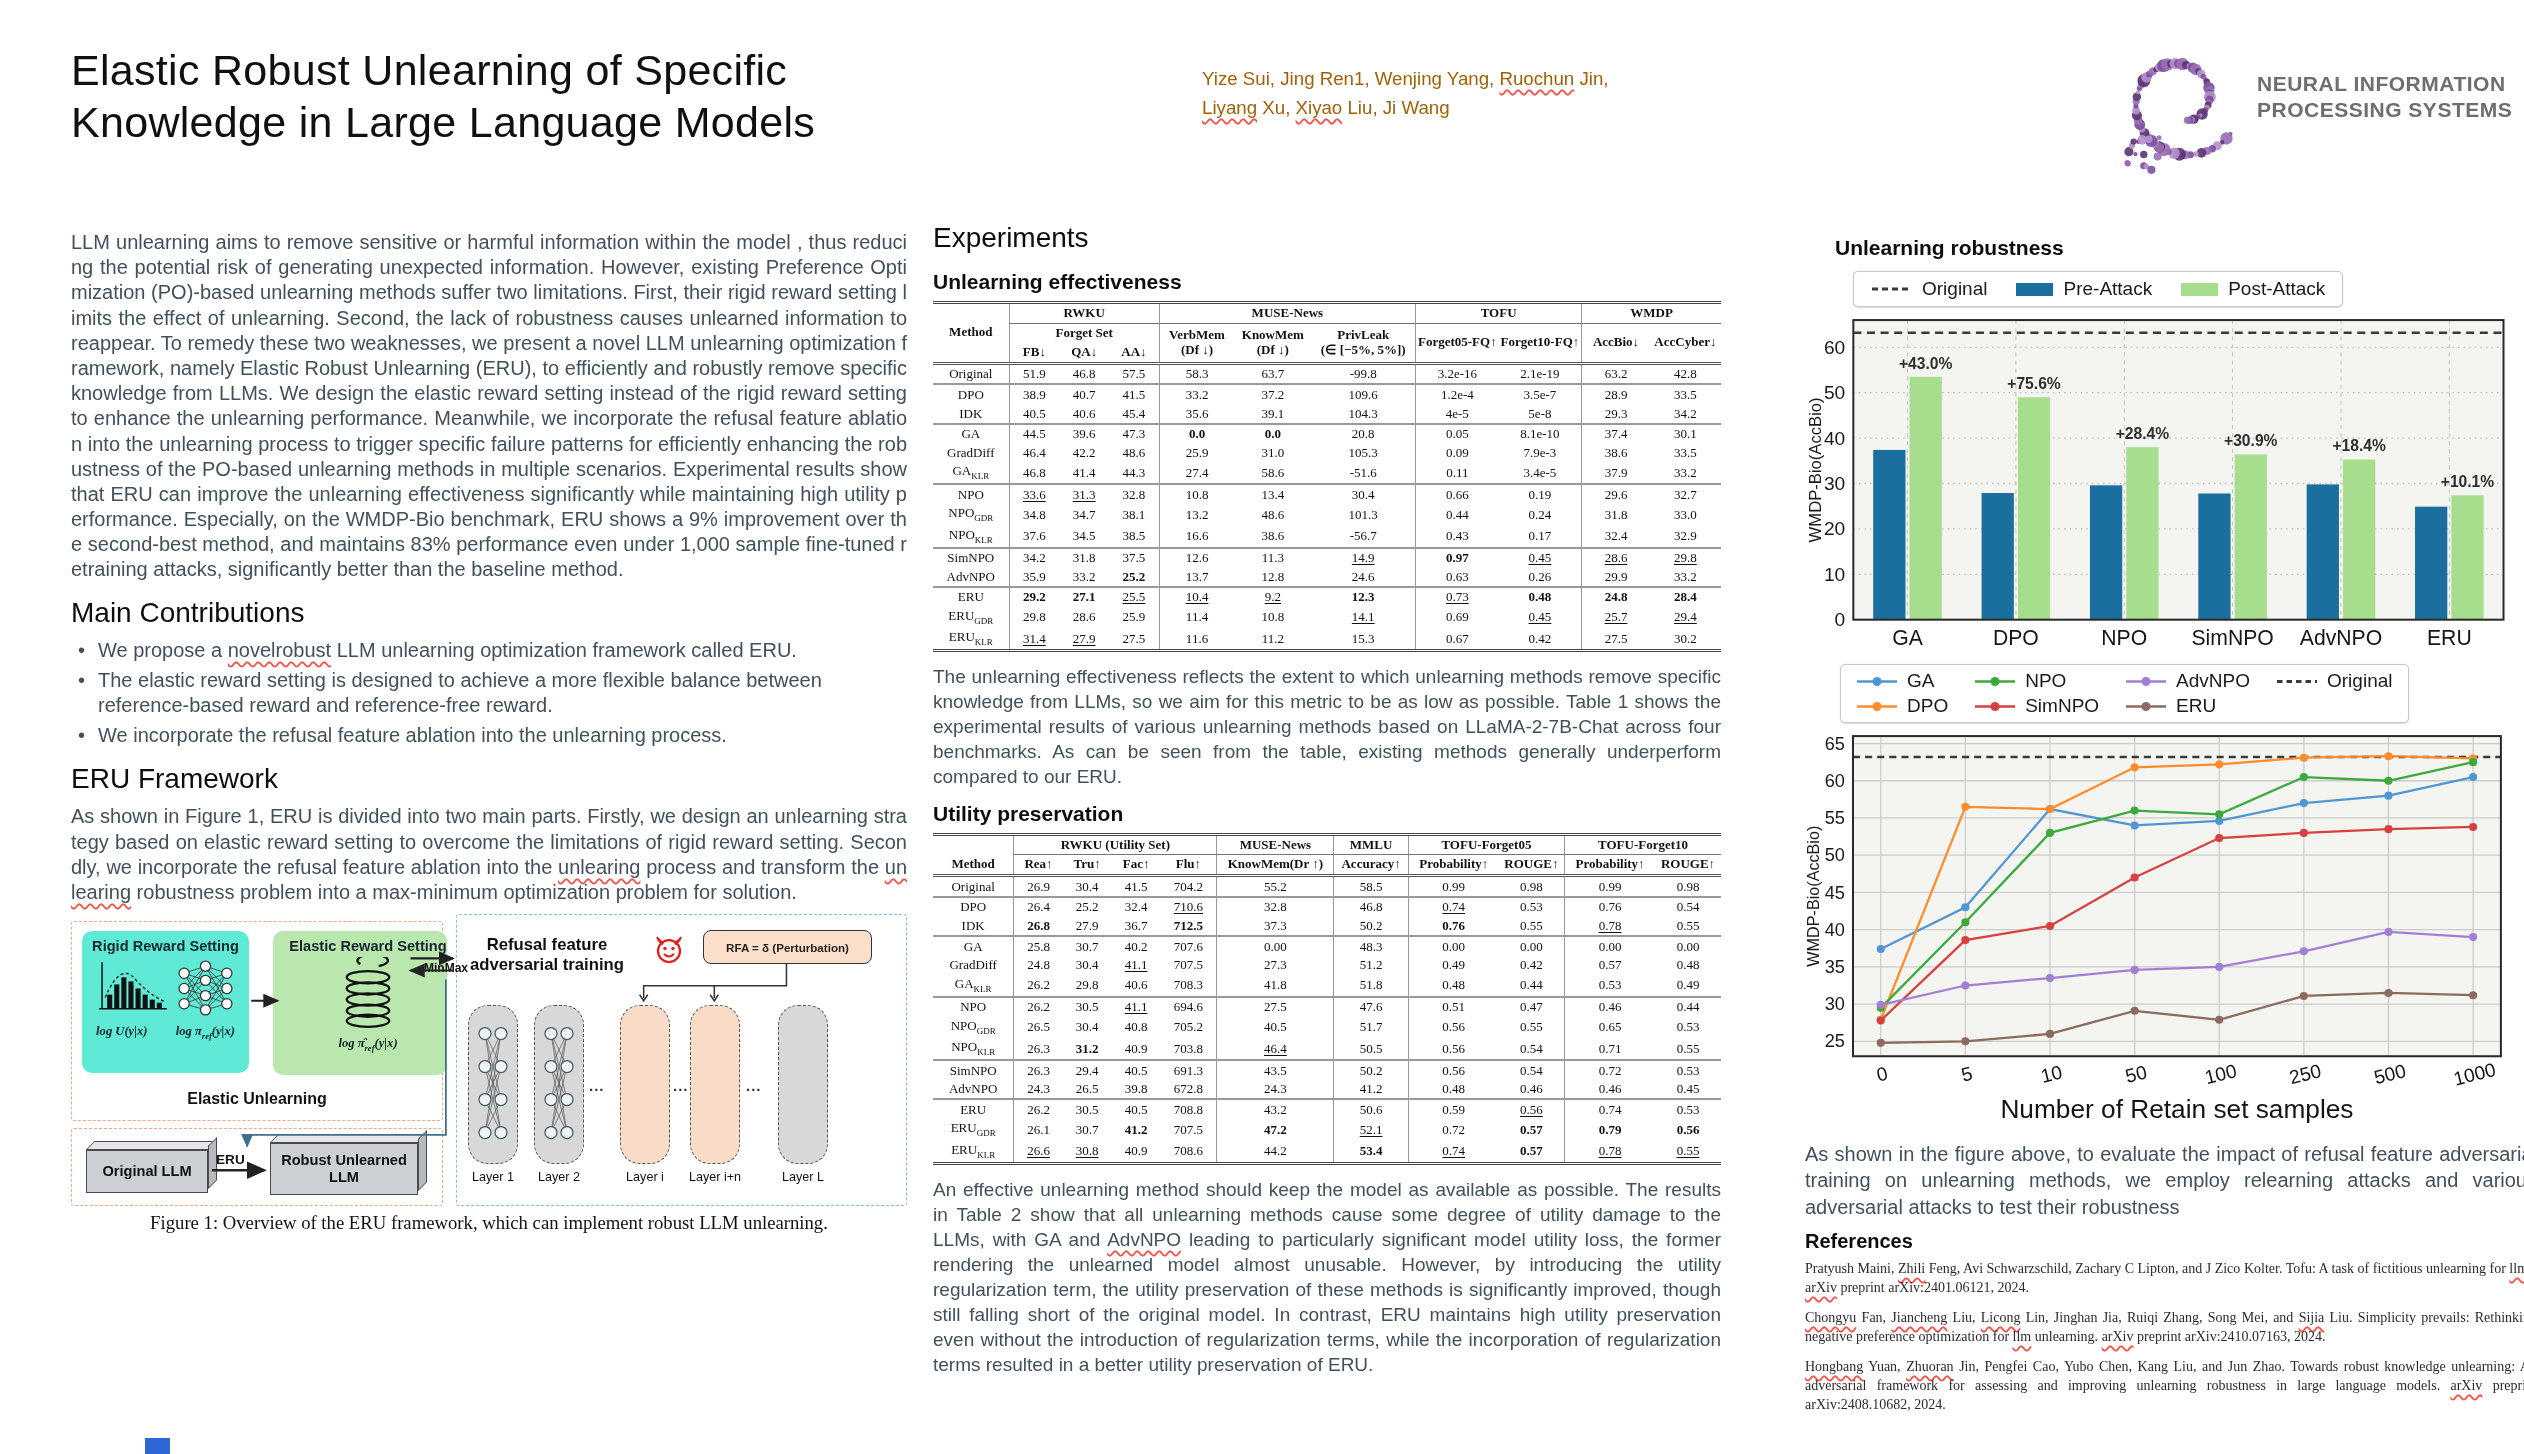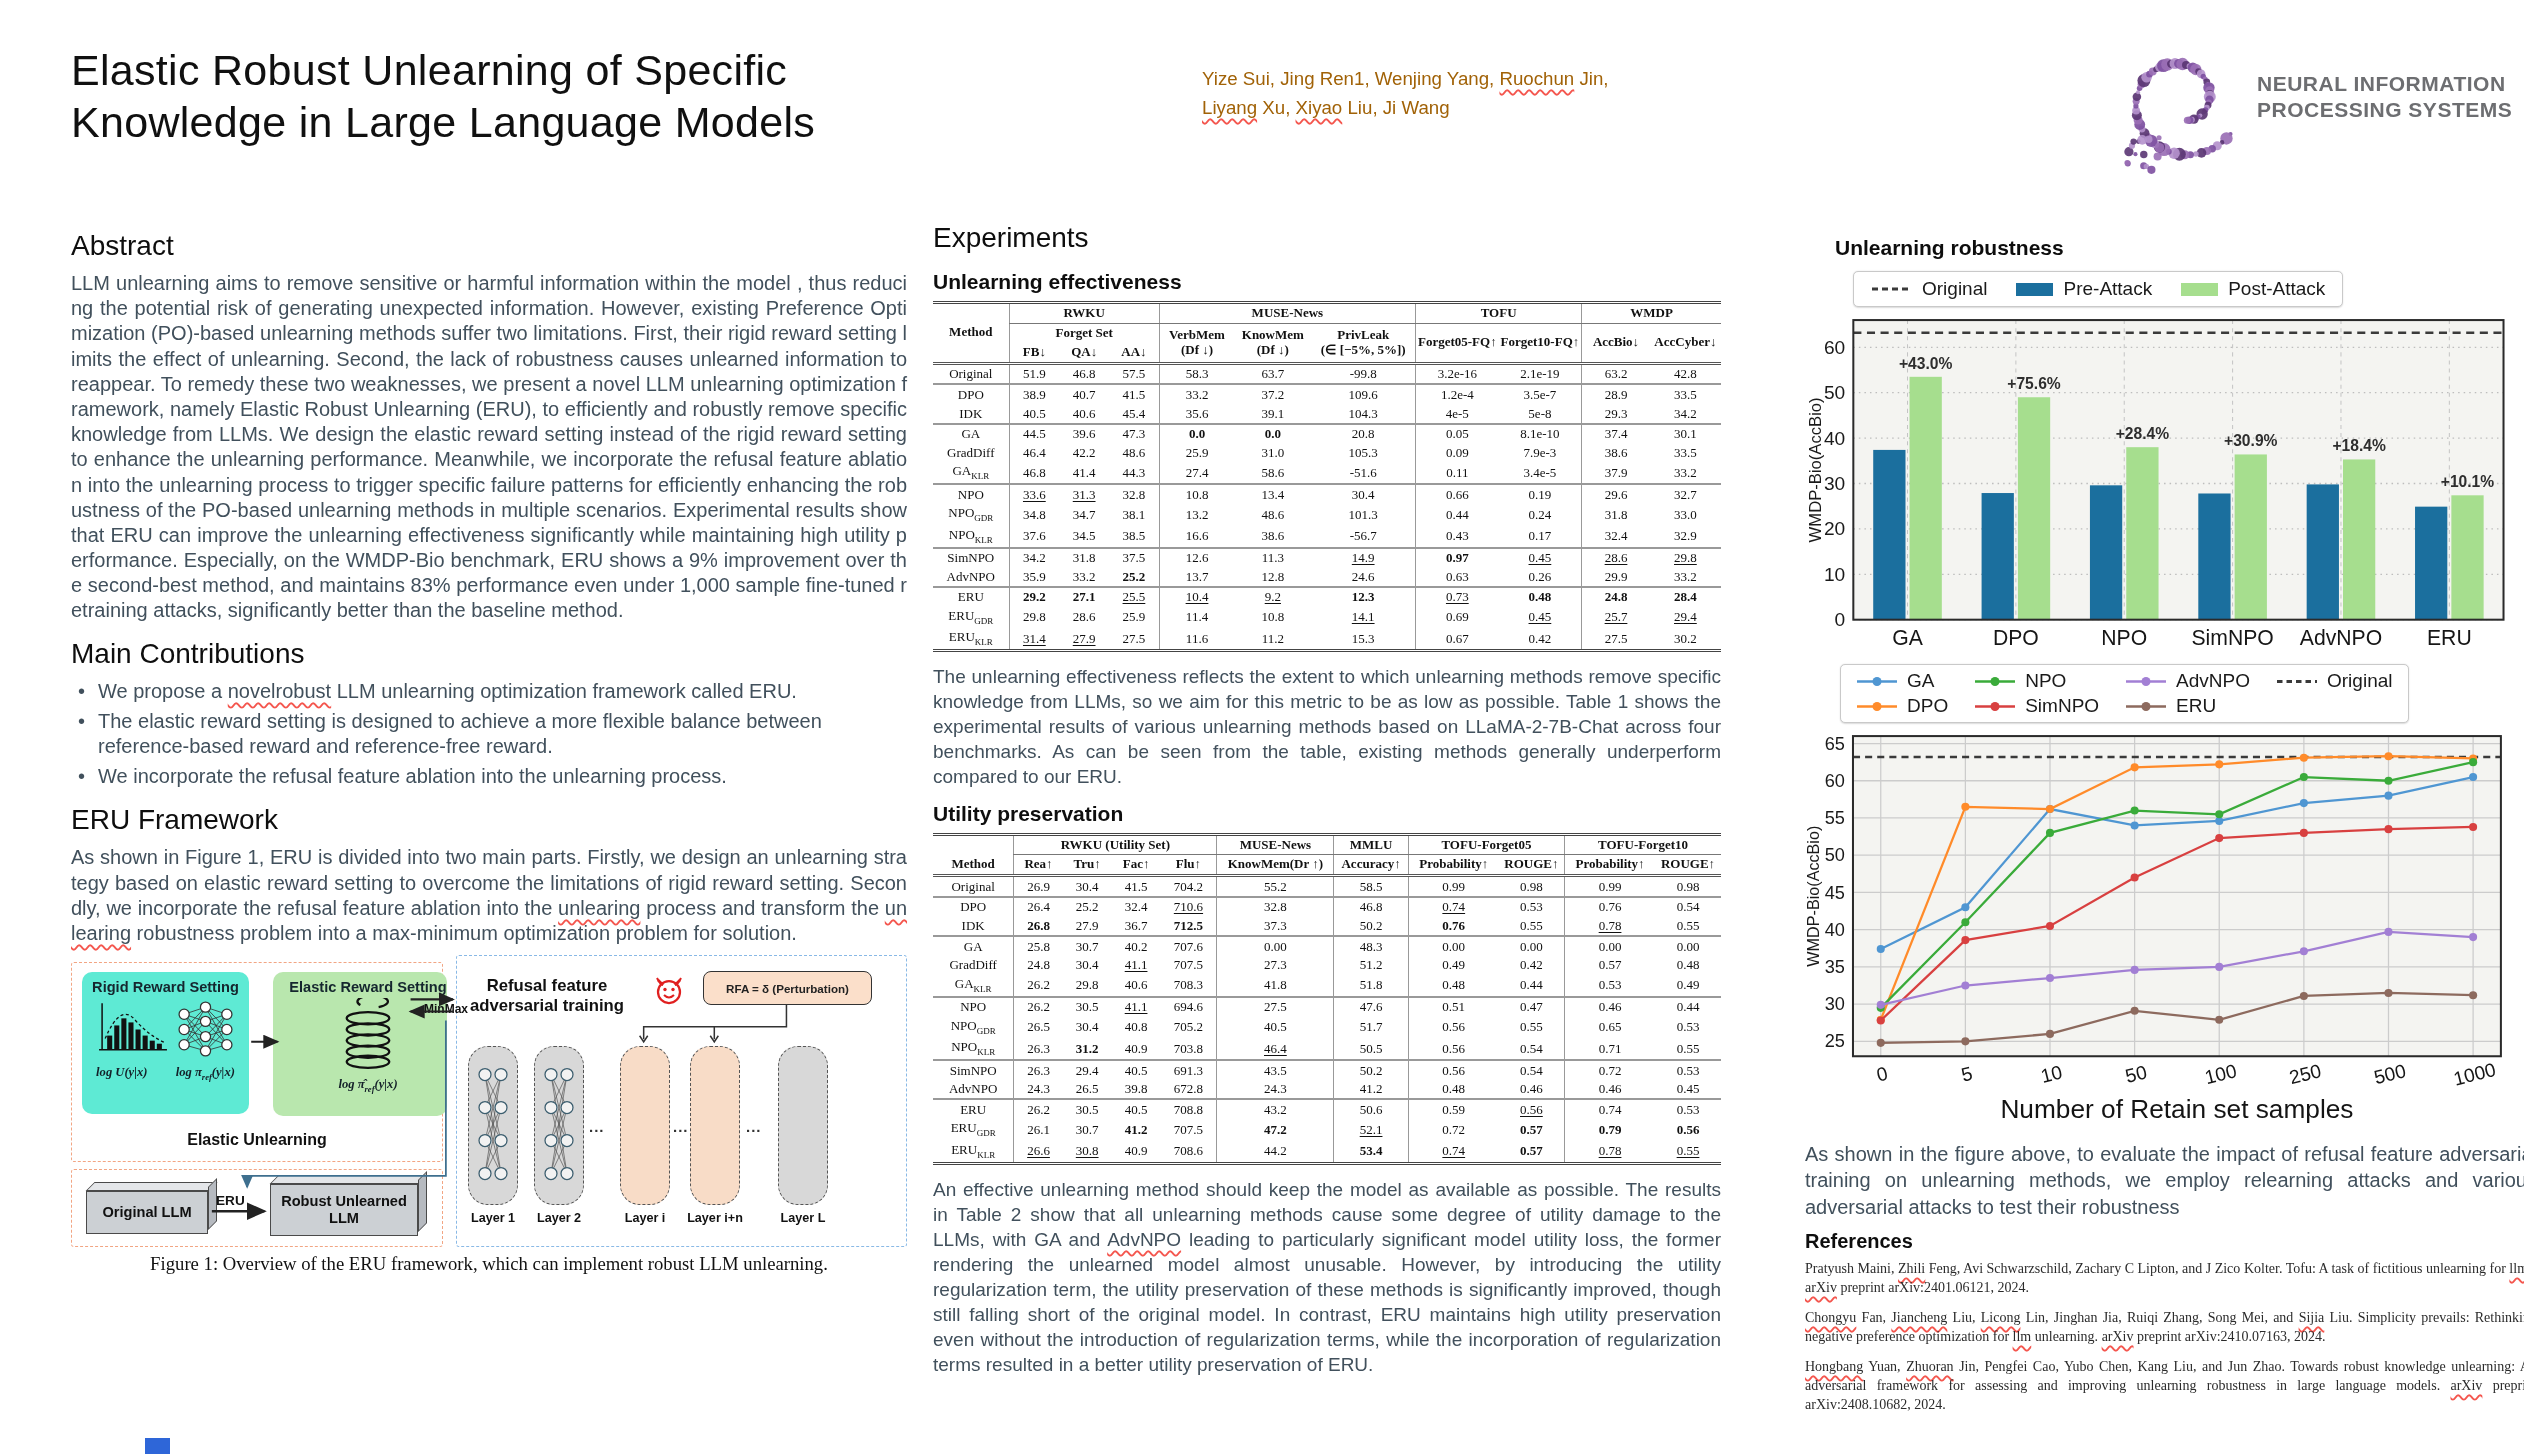--- a/index.html
+++ b/index.html
@@ -49,21 +49,21 @@
   .fbox-title{font-size:14.6px;font-weight:700;text-align:center;margin-top:7px;color:#15262e;}
   .flabel{font-family:"Liberation Serif",serif;font-weight:700;font-style:italic;font-size:12.6px;color:#132028;}
   .fig-big-label{font-size:16px;font-weight:700;color:#111;}
   .refusal-title{font-size:16.7px;font-weight:700;color:#111;line-height:1.2;white-space:pre-line;}
   .minmax{font-size:12px;font-weight:700;color:#111;}
   .rfa{position:absolute;background:#fbdfca;border:1px solid #333;border-radius:8px;
        font-size:11.6px;font-weight:700;display:flex;align-items:center;justify-content:center;color:#222;}
   .pill{position:absolute;border:1px dashed #555;border-radius:20px;background:#d8d8d8;
         display:flex;align-items:center;justify-content:center;}
   .pill.peach{background:#f8dcc7;}
-  .pill-label{position:absolute;font-size:12.6px;font-weight:700;color:#111;text-align:center;width:66px;}
+  .pill-label{position:absolute;font-size:12.6px;font-weight:400;color:#111;text-align:center;width:66px;}
   .fdots{position:absolute;font-size:15px;font-weight:700;color:#333;letter-spacing:1px;}
   .box3d{position:absolute;background:#ccd0d4;border:1.5px solid #4a4a4a;display:flex;align-items:center;
          justify-content:center;text-align:center;font-weight:700;font-size:14.6px;color:#111;line-height:1.15;white-space:pre-line;}
   .box3d::before{content:"";position:absolute;left:-1.5px;top:-10px;width:calc(100% + 3px);height:8.6px;
          background:#e4e6e9;border:1.5px solid #4a4a4a;box-sizing:border-box;transform:skewX(-45deg);transform-origin:bottom;}
   .box3d::after{content:"";position:absolute;right:-10px;top:-5px;width:8.6px;height:calc(100% + 1.5px);
          background:#b6bac0;border:1.5px solid #4a4a4a;box-sizing:border-box;transform:skewY(-45deg);transform-origin:left;}
   .fig-caption{font-family:"Liberation Serif",serif;font-size:18.7px;color:#111;text-align:center;margin-top:8px;}
   
   .chart-title{font-size:21px;font-weight:700;color:#0d0d0d;margin:0 0 11px 30px;}
@@ -176,21 +176,20 @@
         <circle cx="75.0" cy="257.3" r="7.4" fill="#5a3573" opacity="0.9"></circle>
         <circle cx="72.0" cy="228.2" r="9.7" fill="#b491cc" opacity="0.9"></circle>
       </svg>
     <div class="logo-text">
       <div>NEURAL INFORMATION</div>
       <div>PROCESSING SYSTEMS</div>
     </div>
   </div>
 
   <div class="col" id="col-left">
-    <div class="h1">Abstract</div>
     <div class="body-txt">LLM unlearning aims to remove sensitive or harmful information within the model , thus reducing the potential risk of generating unexpected information. However, existing Preference Optimization (PO)-based unlearning methods suffer two limitations. First, their rigid reward setting limits the effect of unlearning. Second, the lack of robustness causes unlearned information to reappear. To remedy these two weaknesses, we present a novel LLM unlearning optimization framework, namely Elastic Robust Unlearning (ERU), to efficiently and robustly remove specific knowledge from LLMs. We design the elastic reward setting instead of the rigid reward setting to enhance the unlearning performance. Meanwhile, we incorporate the refusal feature ablation into the unlearning process to trigger specific failure patterns for efficiently enhancing the robustness of the PO-based unlearning methods in multiple scenarios. Experimental results show that ERU can improve the unlearning effectiveness significantly while maintaining high utility performance. Especially, on the WMDP-Bio benchmark, ERU shows a 9% improvement over the second-best method, and maintains 83% performance even under 1,000 sample fine-tuned retraining attacks, significantly better than the baseline method.</div>
     <div class="gap28"></div>
     <div class="h1">Main Contributions</div>
     <ul class="bullets" id="contribution-list">
         <li>
           <span><span>We propose a </span><span class="sq">novelrobust</span><span> LLM unlearning optimization framework called ERU.</span></span>
         </li>
         <li>
           <span><span>The elastic reward setting is designed to achieve a more flexible balance between reference-based reward and reference-free reward.</span></span>
         </li>

